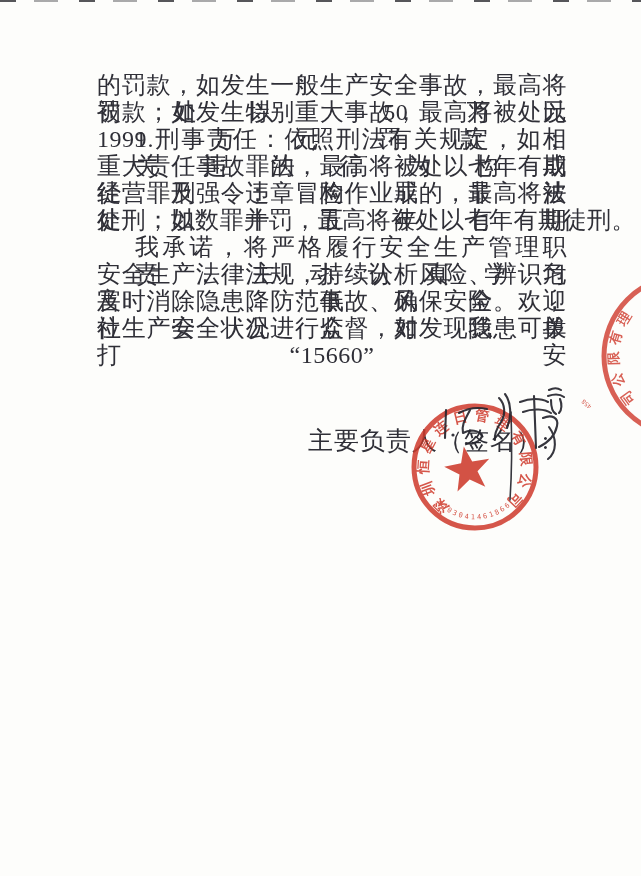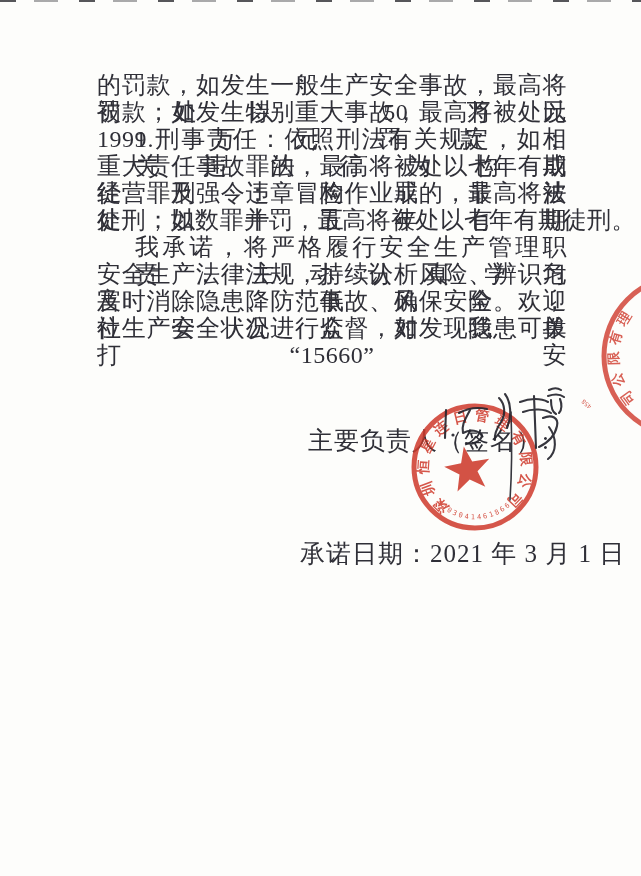--- a/index.html
+++ b/index.html
@@ -46,21 +46,20 @@
     <div class="line">徒刑；如数罪并罚，最高将被处以七年有期徒刑。</div>
     <div class="line full indent">我承诺，将严格履行安全生产管理职责，主动认真学习</div>
     <div class="line full">安全生产法律法规，持续分析风险、辨识危害、降低风险，</div>
     <div class="line full">及时消除隐患、防范事故、确保安全。欢迎社会公众对我单</div>
     <div class="line full">位生产安全状况进行监督，如发现隐患可拨打“15660”安</div>
   </div>
 
   <div class="sig-label" style="left:308px;top:424px;">主要负责人（签名）:</div>
 
 
-  <div class="sig-label" style="left:300px;top:537px;">承诺日期：2021 年 3 月 1 日</div>
 
   <svg class="seal-overlay" width="641" height="876" viewBox="0 0 641 876">
 
     <g opacity="0.85">
       <circle cx="475" cy="467" r="61" fill="none" stroke="#cf3a2c" stroke-width="5"></circle>
       <polygon fill="#cc3526" points="463.8,446.4 472.2,461.4 489.2,458.7 477.5,471.3 485.3,486.7 469.7,479.5 457.5,491.6 459.5,474.5 444.2,466.7 461.1,463.3"></polygon>
       <defs>
         <path id="sealTopArc" d="M 451.5 507.7 A 47 47 0 1 1 498.5 507.7" fill="none"></path>
         <path id="sealNumArc" d="M 434 500 A 53 53 0 0 0 516 500" fill="none"></path>
       </defs>

